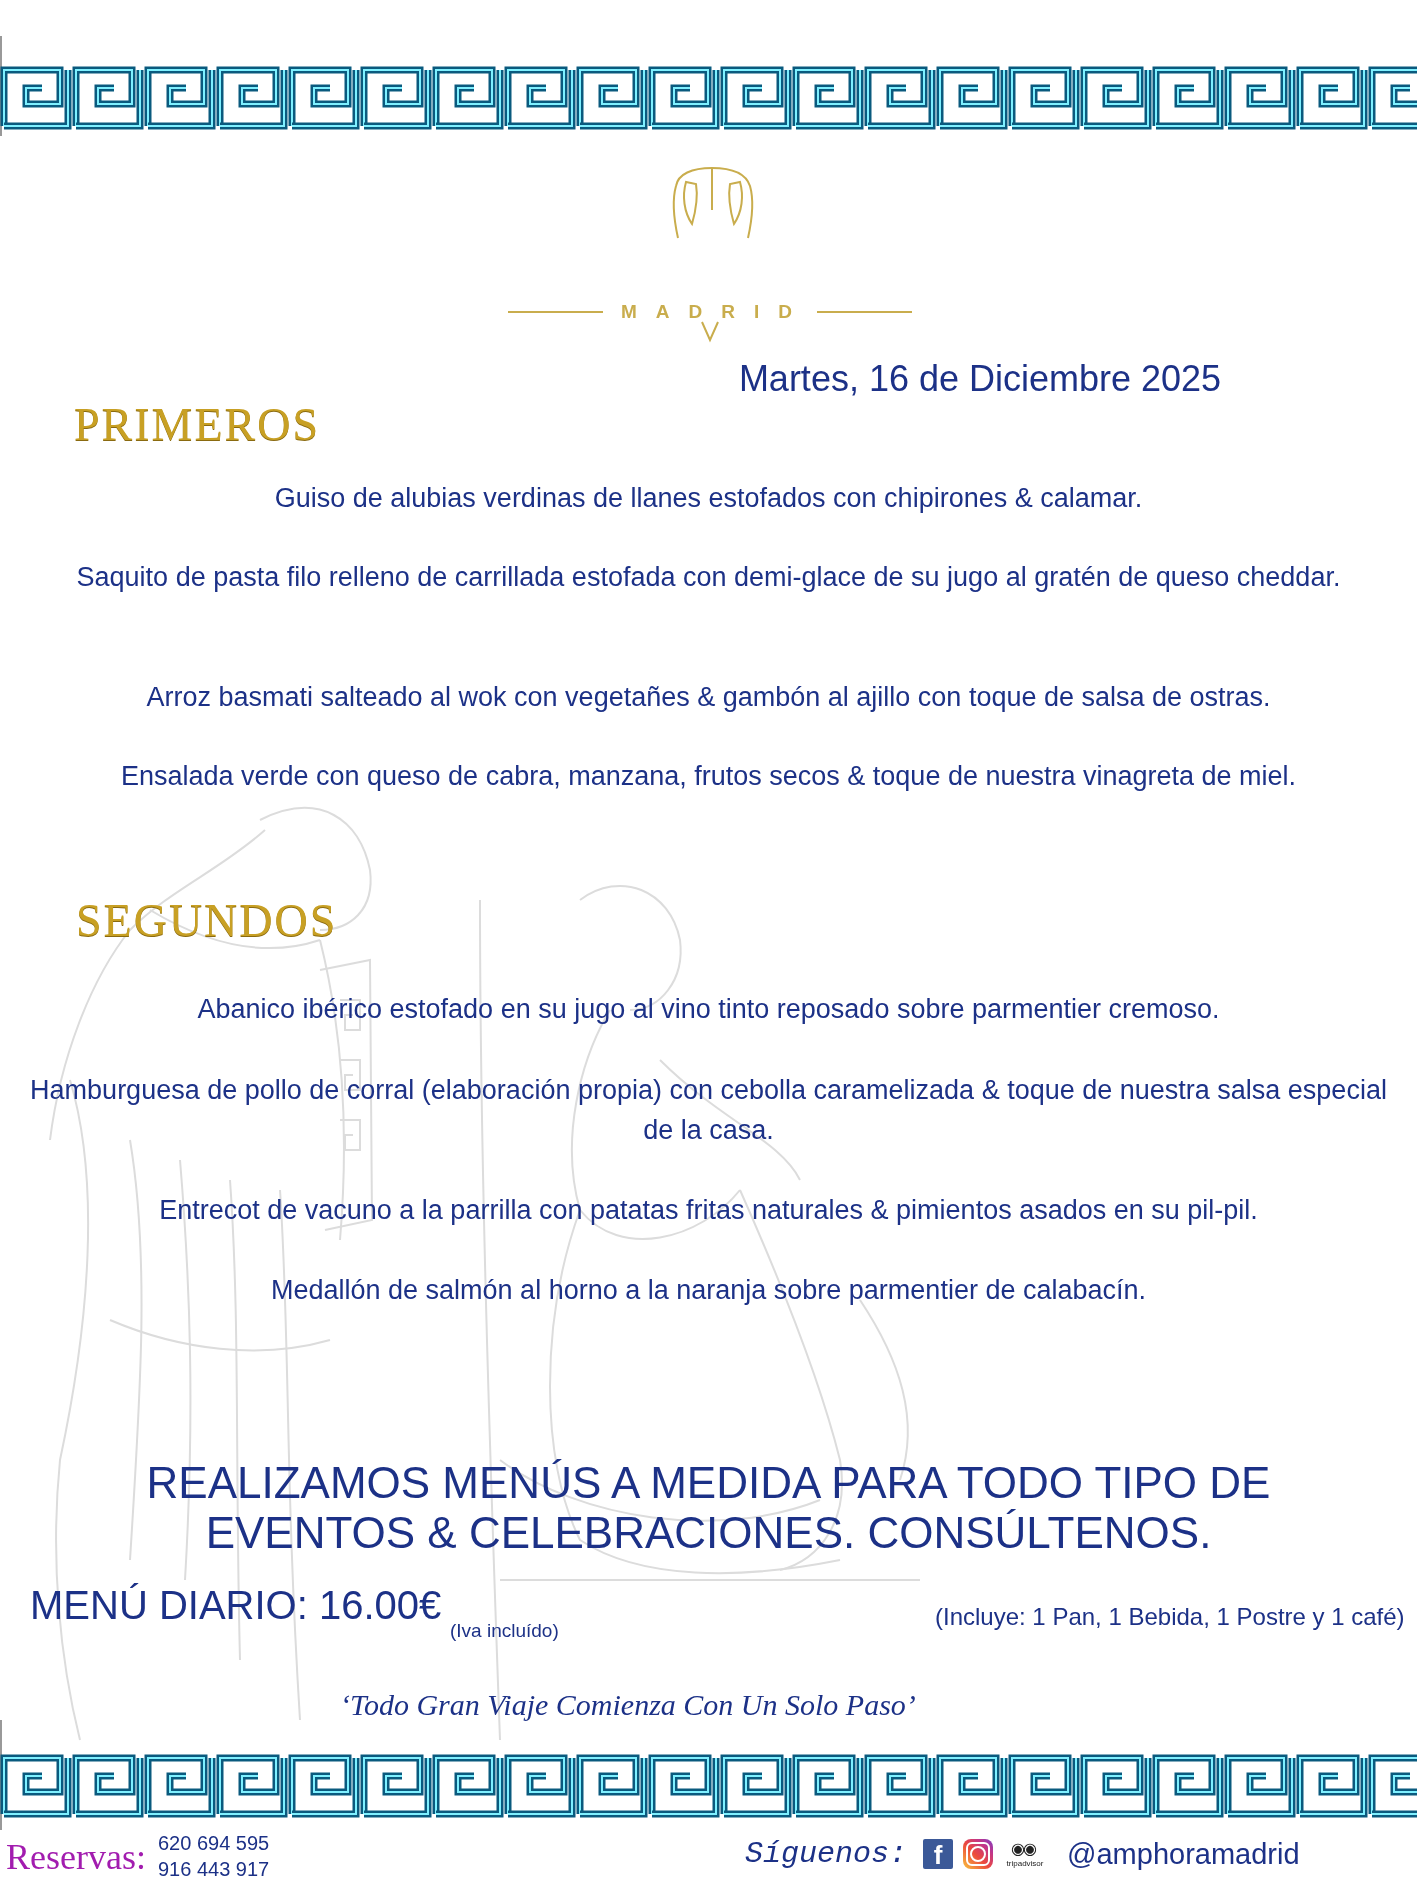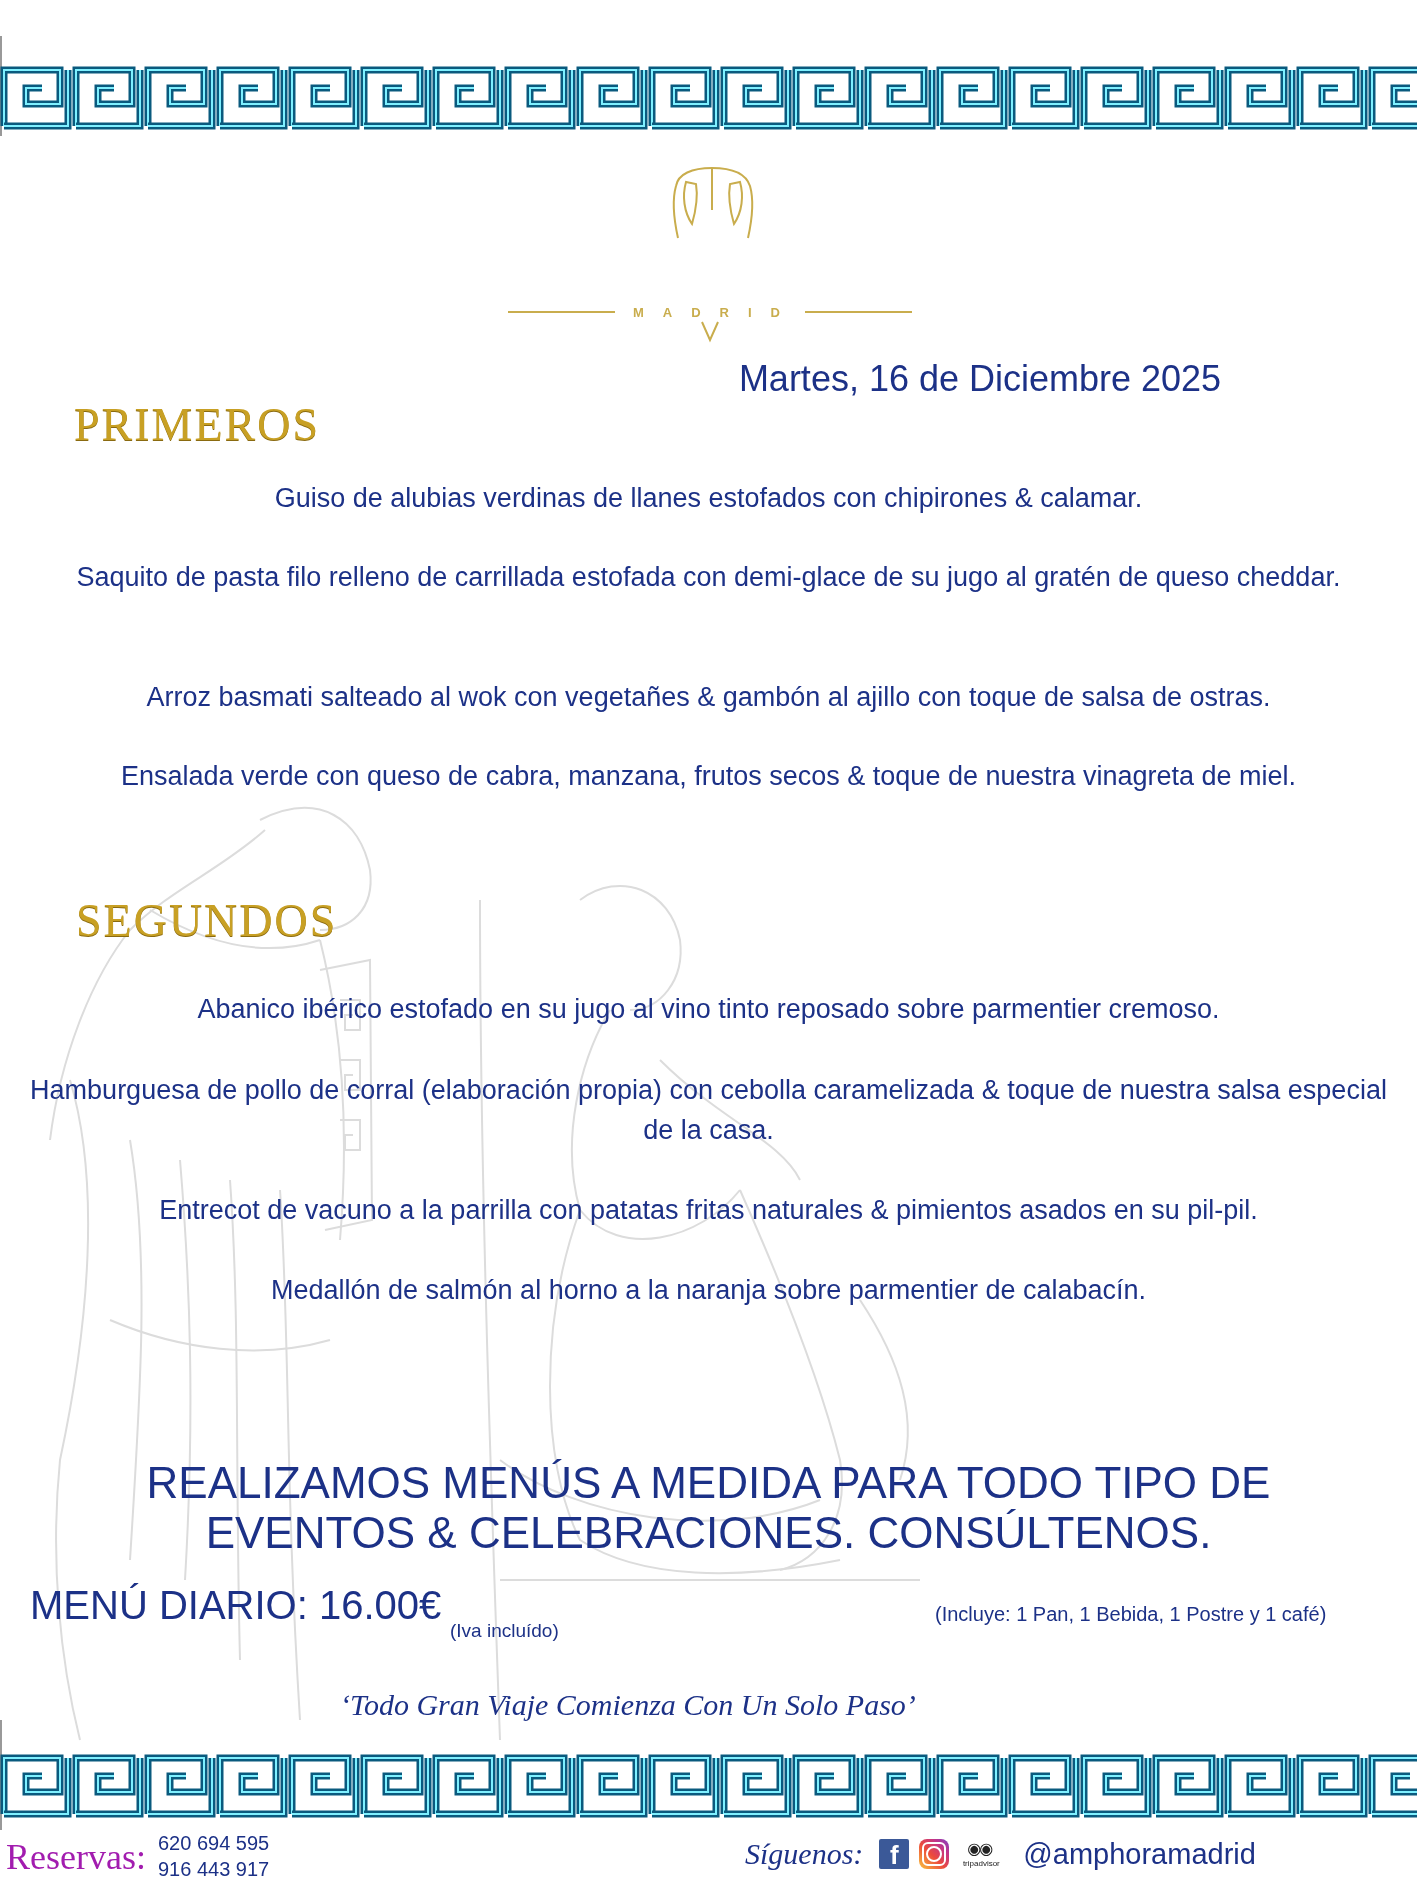--- a/index.html
+++ b/index.html
@@ -9,43 +9,43 @@
   #band-top { top: 64px; }
   #band-bottom { top: 1752px; }
   .left-tick { position: absolute; left: 0; width: 2px; background: #999; }
 
   .bg-figure { position: absolute; pointer-events: none; }
 
   .logo { position: absolute; left: 500px; top: 160px; width: 420px; height: 190px; }
   .logo-word { position: absolute; left: 0; top: 82px; width: 420px; text-align: center; font-family: "Liberation Sans", sans-serif; font-size: 56px; letter-spacing: 14px; color: #c9ad4d; font-weight: normal; }
   .logo-sub-row { position: absolute; left: 8px; top: 142px; width: 404px; height: 20px; display: flex; align-items: center; }
   .logo-line { flex: 1; height: 2px; background: #c9ad4d; }
-  .logo-sub { font-size: 13px; letter-spacing: 19px; color: #c9ad4d; padding: 0 6px 0 18px; font-weight: bold; }
+  .logo-sub { font-size: 19px; letter-spacing: 19px; color: #c9ad4d; padding: 0 6px 0 18px; font-weight: bold; }
 
   .date { position: absolute; left: 700px; top: 358px; width: 560px; text-align: center; font-size: 36px; color: #1c3187; }
 
   .section-title { position: absolute; font-family: "Liberation Serif", serif; font-size: 46px; color: #c8a024; letter-spacing: 2px;
      text-shadow: 0 1px 0 #8a6a10; }
   #title-primeros { left: 74px; top: 398px; }
   #title-segundos { left: 76px; top: 894px; }
 
   .dish { position: absolute; left: 20px; width: 1377px; text-align: center; font-size: 27px; line-height: 40px; color: #1c3187; }
 
   .promo { position: absolute; left: 120px; width: 1177px; text-align: center; font-size: 44px; line-height: 50px; color: #1c3187; top: 1458px; }
 
   .price-block { position: absolute; left: 30px; top: 1580px; font-size: 40px; line-height: 50px; color: #1c3187; }
   .iva { position: absolute; left: 450px; top: 1620px; font-size: 19px; color: #1c3187; }
-  .incluye { position: absolute; left: 935px; top: 1603px; font-size: 20px; color: #1c3187; }
+  .incluye { position: absolute; left: 935px; top: 1603px; font-size: 24px; color: #1c3187; }
   .quote { position: absolute; left: 340px; width: 730px; top: 1688px; text-align: left; font-family: "Liberation Serif", serif; font-style: italic; font-size: 30px; color: #1c3187; }
 
   .reservas-label { position: absolute; left: 6px; top: 1836px; font-family: "Liberation Serif", serif; font-size: 36px; color: #a21caf; }
   .phones { position: absolute; left: 130px; top: 1830px; font-size: 20px; line-height: 26px; color: #1c3187; margin-left: 28px; }
 
   .social { position: absolute; left: 745px; top: 1832px; height: 44px; display: flex; align-items: center; gap: 10px; }
-  .siguenos { font-family: Liberation Serif, serif; font-style: italic; font-size: 30px; color: #1c3187; margin-right: 6px; }
+  .siguenos { font-family: Liberation Mono, monospace; font-style: italic; font-size: 30px; color: #1c3187; margin-right: 6px; }
   .icon-fb { width: 30px; height: 30px; background: #3b5998; color: #fff; font-weight: bold; font-size: 26px; display: flex; align-items: flex-end; justify-content: center; line-height: 28px; border-radius: 2px; }
   .icon-ig { width: 30px; height: 30px; border-radius: 8px; background: linear-gradient(45deg, #f9c33d 0%, #ec4a3c 45%, #c1358b 75%, #7b3fc4 100%); position: relative; }
   .icon-ig::before { content: ""; position: absolute; left: 7px; top: 7px; width: 12px; height: 12px; border: 2px solid #fff; border-radius: 50%; }
   .icon-ig::after { content: ""; position: absolute; left: 3px; top: 3px; width: 20px; height: 20px; border: 2px solid #fff; border-radius: 6px; }
   .icon-ta { width: 44px; height: 34px; position: relative; }
   .icon-ta .eyes { position: absolute; top: 2px; left: 8px; font-size: 16px; color: #222; letter-spacing: -2px; }
   .icon-ta .tlabel { position: absolute; top: 22px; left: 0; width: 44px; text-align: center; font-size: 8px; color: #222; }
   .handle { font-size: 29px; color: #1c3187; margin-left: 10px; }
 </style>
 </head>

